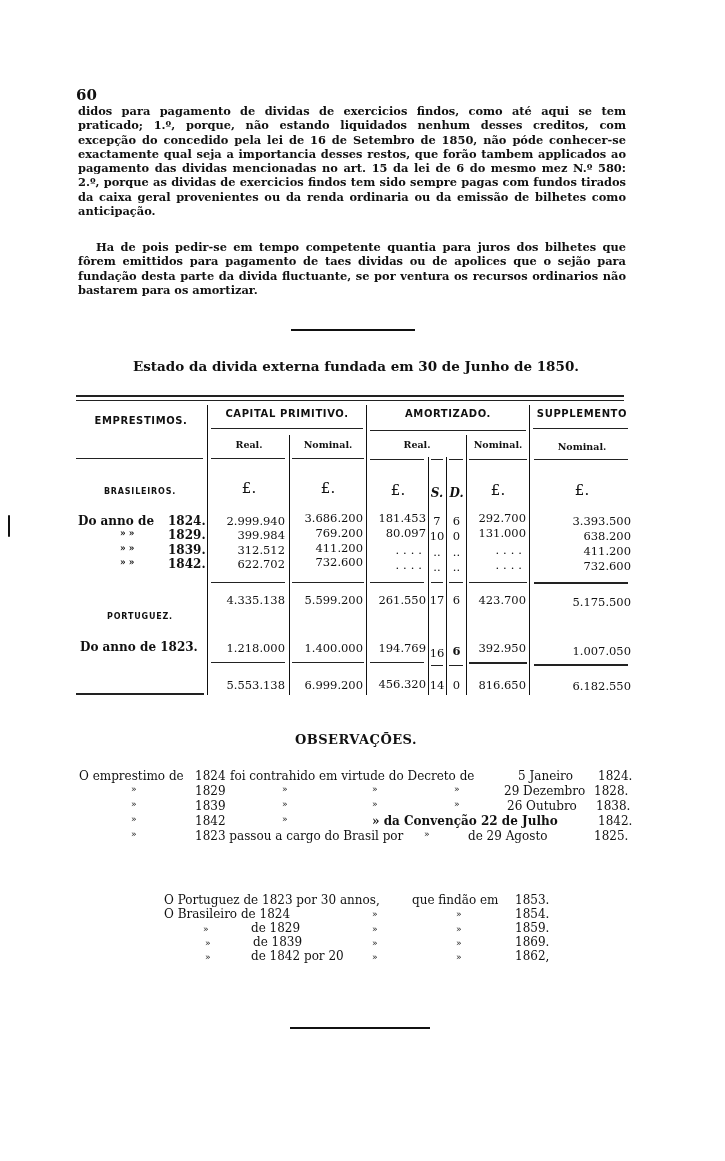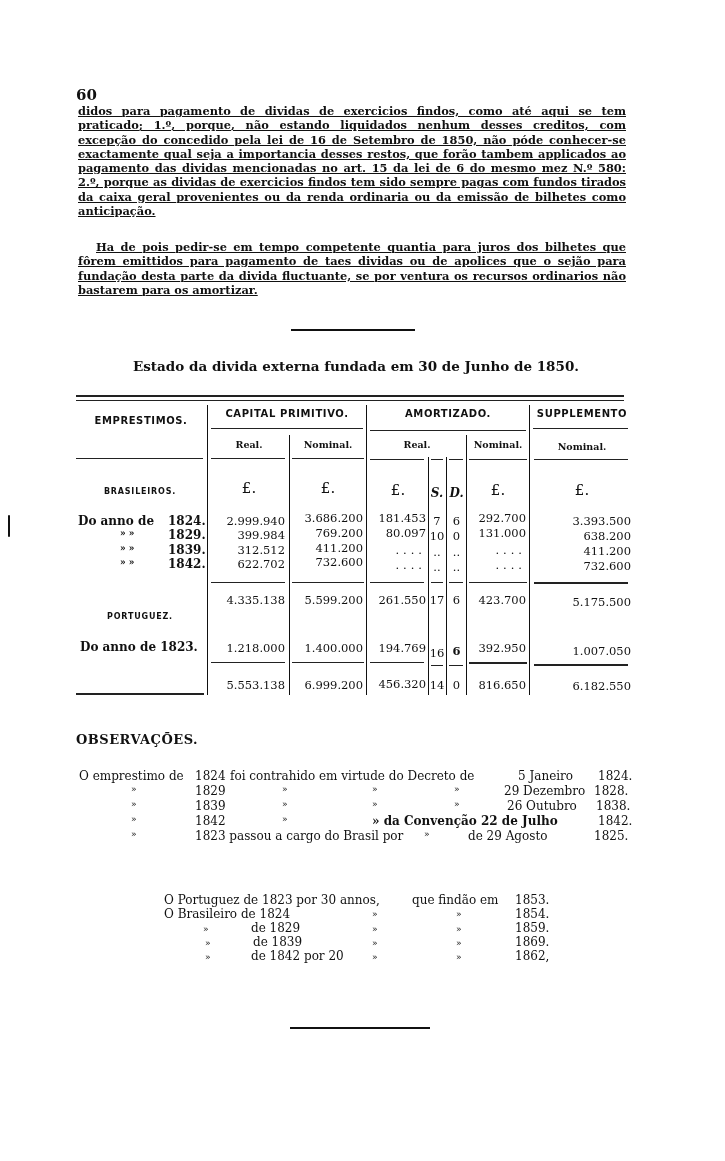--- a/index.html
+++ b/index.html
@@ -3,37 +3,37 @@
 <meta charset="utf-8">
 <style>
   html, body { margin: 0; padding: 0; background: #ffffff; }
   body { width: 725px; height: 1161px; position: relative; overflow: hidden;
          font-family: "DejaVu Serif", "Liberation Serif", serif; color: #111; }
   .page { position: absolute; left: 0; top: 0; width: 725px; height: 1161px; padding-left: 14px; }
   .header { position: absolute; top: 86px; left: 76px; width: 558px; height: 20px; }
   .pagenum { position: absolute; left: 0; top: 0; font-weight: bold; font-size: 15px; font-family: "DejaVu Serif", serif; }
   .running { position: absolute; left: 0; right: 0; text-align: center; font-weight: bold; font-size: 13px; letter-spacing: 1.5px; font-family: "DejaVu Sans", sans-serif; }
   .para { position: absolute; left: 78px; width: 548px; font-size: 11.4px; line-height: 14.3px; text-align: justify; font-family: "DejaVu Serif", serif; }
-  .para.bold { font-weight: bold; text-decoration: underline; }
+  .para.bold { font-weight: bold; }
   .p1 { top: 104px; }
   .p2 { top: 240px; text-indent: 18px; }
   .rule { position: absolute; background: #111; }
   .title { position: absolute; top: 358px; left: 76px; width: 560px; text-align: center; font-weight: bold; font-size: 13.5px; font-family: "DejaVu Serif", serif; }
   
   .tbl { position: absolute; left: 76px; top: 395px; width: 560px; height: 300px; font-family: "DejaVu Serif", serif; }
   .vl { position: absolute; width: 1px; background: #111; }
   .hl { position: absolute; height: 2px; background: #222; }
   .cell { position: absolute; font-size: 11.5px; white-space: nowrap; }
   .hd { font-weight: bold; font-size: 10px; letter-spacing: 0.6px; font-family: "DejaVu Sans", sans-serif; }
   .sub { font-weight: bold; font-size: 9.5px; font-family: "DejaVu Serif", serif; }
   .grp { font-weight: bold; font-size: 8px; letter-spacing: 0.8px; font-family: "DejaVu Sans", sans-serif; }
   .num { text-align: right; font-size: 11.5px; }
   .pound { font-size: 15px; text-align: center; }
   .rowlabel { font-size: 12px; font-weight: bold; }
-  .obs-title { position: absolute; top: 732px; left: 76px; width: 560px; font-size: 13px; font-weight: bold; letter-spacing: 0.5px; }
+  .obs-title { position: absolute; top: 732px; left: 76px; width: 560px; text-align: center; font-size: 13px; font-weight: bold; letter-spacing: 0.5px; }
   .obs { position: absolute; font-size: 12px; white-space: nowrap; font-family: "DejaVu Serif", serif; }
   .mark { position: absolute; left: 8px; top: 515px; width: 2px; height: 22px; background: #111; border-radius: 1px; }
 </style>
 </head>
 <body>
 
 <div class="page">
 
   <div class="mark"></div>
 

